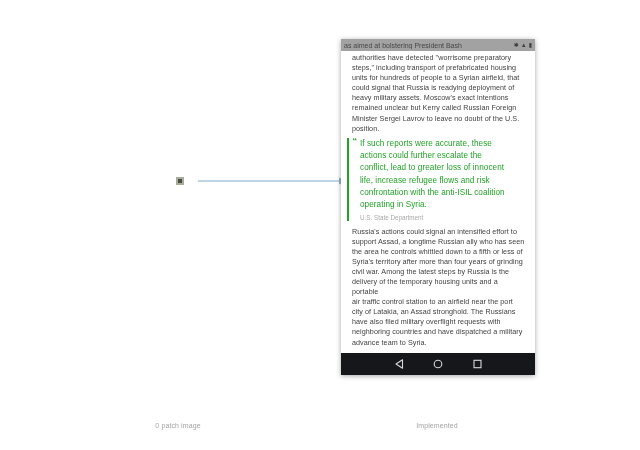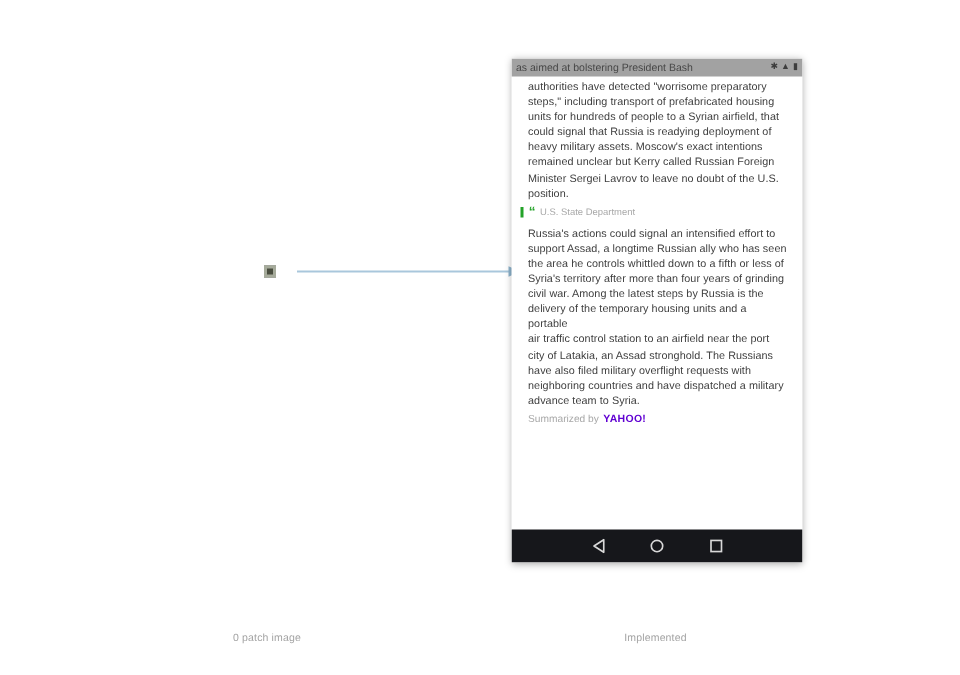--- a/index.html
+++ b/index.html
@@ -98,20 +98,26 @@
 steps," including transport of prefabricated housing
 units for hundreds of people to a Syrian airfield, that
 could signal that Russia is readying deployment of
 heavy military assets. Moscow's exact intentions
 remained unclear but Kerry called Russian Foreign
 Minister Sergei Lavrov to leave no doubt of the U.S.
 position.</p>
 
     <div class="quote">
       <span class="qmark">“</span>
+      <p class="qtext">If such reports were accurate, these
+actions could further escalate the
+conflict, lead to greater loss of innocent
+life, increase refugee flows and risk
+confrontation with the anti-ISIL coalition
+operating in Syria.</p>
       <p class="qattr">U.S. State Department</p>
     </div>
 
     <p class="para para-2">Russia's actions could signal an intensified effort to
 support Assad, a longtime Russian ally who has seen
 the area he controls whittled down to a fifth or less of
 Syria's territory after more than four years of grinding
 civil war. Among the latest steps by Russia is the
 delivery of the temporary housing units and a portable
 air traffic control station to an airfield near the port

